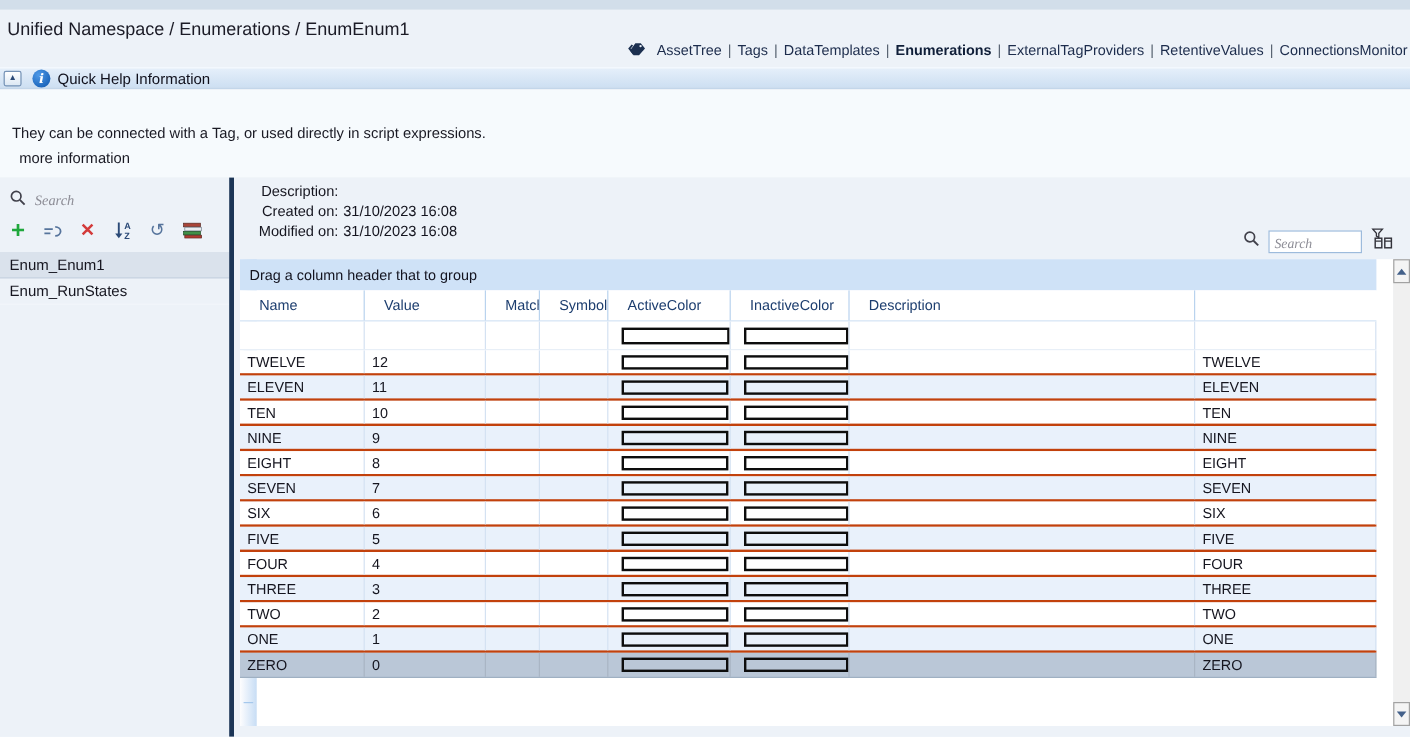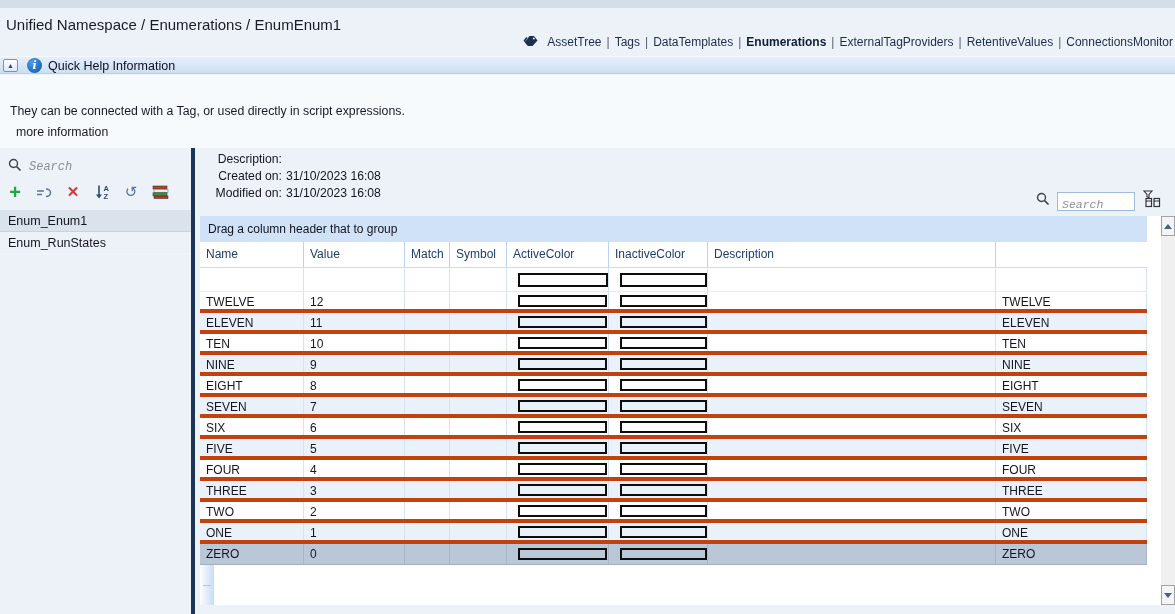--- a/index.html
+++ b/index.html
@@ -38,21 +38,21 @@
 
   
   .content { left:0; top:148px; width:1175px; height:466px; }
   .sidebar { position:absolute; left:0; top:0; width:191px; height:100%; background:#edf2f8; }
   .vdivider { position:absolute; left:191px; top:0; width:4px; height:100%; background:#1c3556; }
   .main { position:absolute; left:195px; top:0; width:980px; height:100%; background:#edf2f8; }
 
   
   .sb-search { position:absolute; left:8px; top:10px; display:flex; align-items:center; gap:7px; }
   .sb-search input, .main-search input {
-    border:none; background:transparent; outline:none; font-family:Liberation Mono, monospace;
+    border:none; background:transparent; outline:none; font-family:Liberation Serif, serif;
     font-size:12px; color:#15151f; width:120px; }
   input::placeholder { font-style:italic; color:#8d8d96; }
   .sb-toolbar { position:absolute; left:6px; top:35px; display:flex; align-items:center; gap:11px; height:18px; }
   .tb-ico { display:inline-flex; align-items:center; justify-content:center; width:18px; height:18px; cursor:pointer; }
   .ico-add { color:#1fa83c; font-size:20px; font-weight:bold; line-height:16px; }
   .ico-del { color:#d33a3a; font-size:15px; font-weight:bold; }
   .ico-history { color:#56749c; font-size:15px; }
   .sb-list { position:absolute; left:0; top:62px; width:100%; }
   .sb-item { height:22px; line-height:22px; padding-left:8px; font-size:12.5px; color:#15151f; cursor:pointer; border-bottom:1px solid #f2f6fa; }
   .sb-item.selected { background:#dae2ec; border-bottom:1px solid #c8d3e0; }
@@ -72,26 +72,26 @@
     background:linear-gradient(to right,#fdfdfe,#c7ddf5); }
   .ind-dash { position:absolute; left:3px; width:8px; height:1px; background:#a5c8ec; }
   .ind-asterisk { position:absolute; left:3px; top:55px; font-size:14px; color:#6b6b70; }
   .ind-arrow { position:absolute; left:4px; width:0; height:0;
     border-top:4px solid transparent; border-bottom:4px solid transparent; border-left:6px solid #9cc2e8; }
   .grid-body { position:absolute; left:14px; top:0; width:947px; height:100%; background:#fff; }
   .group-band { position:absolute; left:0; top:0; width:947px; height:26px; background:#cfe2f7;
     font-size:12px; color:#13131f; line-height:26px; padding-left:8px; }
   .header-row { position:absolute; left:0; top:26px; width:947px; height:26px; display:flex;
     background:#fff; border-bottom:1px solid #c9ddf2; }
-  .hcell { font-size:12px; color:#1d3e6f; line-height:25px; padding-left:6px;
+  .hcell { font-size:12px; color:#1d3e6f; line-height:25px; padding-left:16px;
     border-right:1px solid #b9d3ee; overflow:hidden; white-space:nowrap; }
   .new-row { position:absolute; left:0; top:52px; width:947px; height:24px; display:flex; background:#fff;
     border-bottom:1px solid #e3ebf5; }
   .rows { position:absolute; left:0; top:76px; width:947px; }
-  .grow { display:flex; height:21px; background:#fff; border-bottom:4px solid #c2410c; cursor:pointer; }
+  .grow { display:flex; height:21px; background:#fff; border-bottom:2px solid #c2410c; cursor:pointer; }
   .grow.alt { background:#e9f1fb; }
   .grow.selected { background:#bac7d7; border-bottom:1px solid #9fb0c2; }
   .gcell { font-size:12px; color:#15151f; line-height:20px; padding-left:6px;
     border-right:1px solid #d4e2f2; overflow:hidden; white-space:nowrap; display:flex; align-items:center; }
   .gcell.textpad { display:block; }
   .grow.selected .gcell { border-right:1px solid #a9b5c4; }
   .swatch { width:89px; height:12px; border:2px solid #0d0d0d; margin-left:5px; background:transparent; cursor:pointer; }
   .new-row .swatch { height:14px; width:91px; }
 
   

